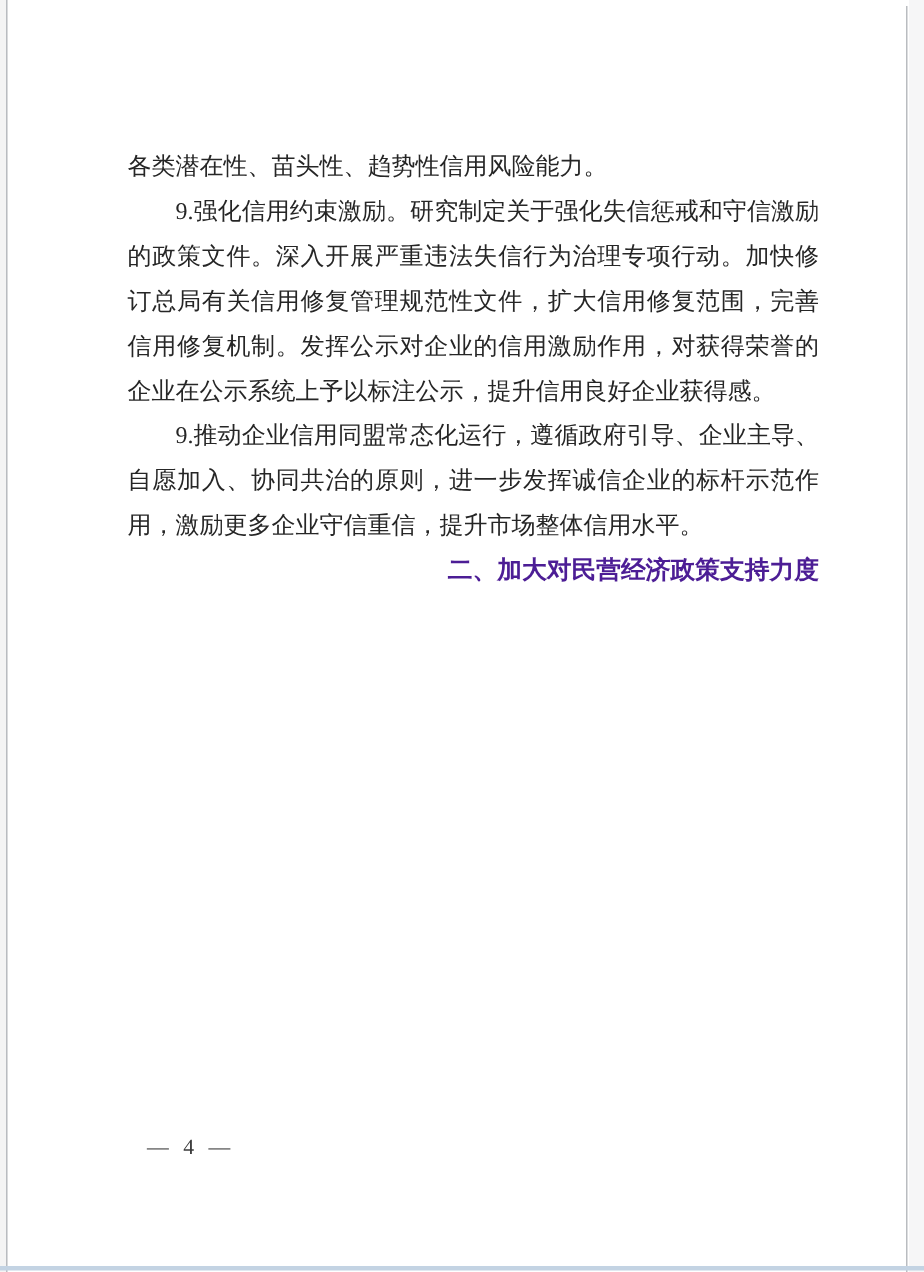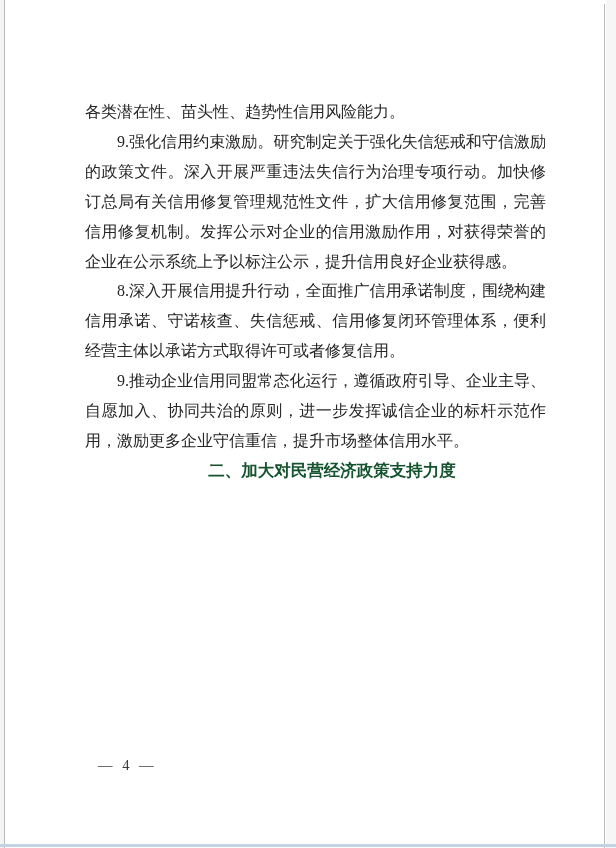--- a/index.html
+++ b/index.html
@@ -63,44 +63,43 @@
   .content p.no-indent {
     text-indent: 0;
   }
   .content h2.section-heading {
     margin: 0;
     padding: 0;
     text-indent: 2em;
     font-size: 16.5px;
     line-height: 29.9px;
     font-weight: bold;
-    color: #14532d;
+    color: #4c1d95;
     font-family: "Liberation Sans", "DejaVu Sans", sans-serif;
-    text-align: center;
+    text-align: right;
   }
   .page-number {
     position: absolute;
     left: 93px;
     top: 751px;
     font-size: 14.5px;
     line-height: 20px;
     color: #3a3a3a;
     letter-spacing: 3px;
   }
 </style>
 </head>
 <body>
 
 <div class="left-gutter"></div>
 
 <div class="page">
   <div class="content">
     <p class="no-indent">各类潜在性、苗头性、趋势性信用风险能力。</p>
     <p>9.强化信用约束激励。研究制定关于强化失信惩戒和守信激励的政策文件。深入开展严重违法失信行为治理专项行动。加快修订总局有关信用修复管理规范性文件，扩大信用修复范围，完善信用修复机制。发挥公示对企业的信用激励作用，对获得荣誉的企业在公示系统上予以标注公示，提升信用良好企业获得感。</p>
-    <p>8.深入开展信用提升行动，全面推广信用承诺制度，围绕构建信用承诺、守诺核查、失信惩戒、信用修复闭环管理体系，便利经营主体以承诺方式取得许可或者修复信用。</p>
     <p>9.推动企业信用同盟常态化运行，遵循政府引导、企业主导、自愿加入、协同共治的原则，进一步发挥诚信企业的标杆示范作用，激励更多企业守信重信，提升市场整体信用水平。</p>
     <h2 class="section-heading">二、加大对民营经济政策支持力度</h2>
   </div>
   <div class="page-number">— 4 —</div>
 </div>
 
 <div class="right-gutter"></div>
 <div class="bottom-strip"></div>
 
 </body></html>

